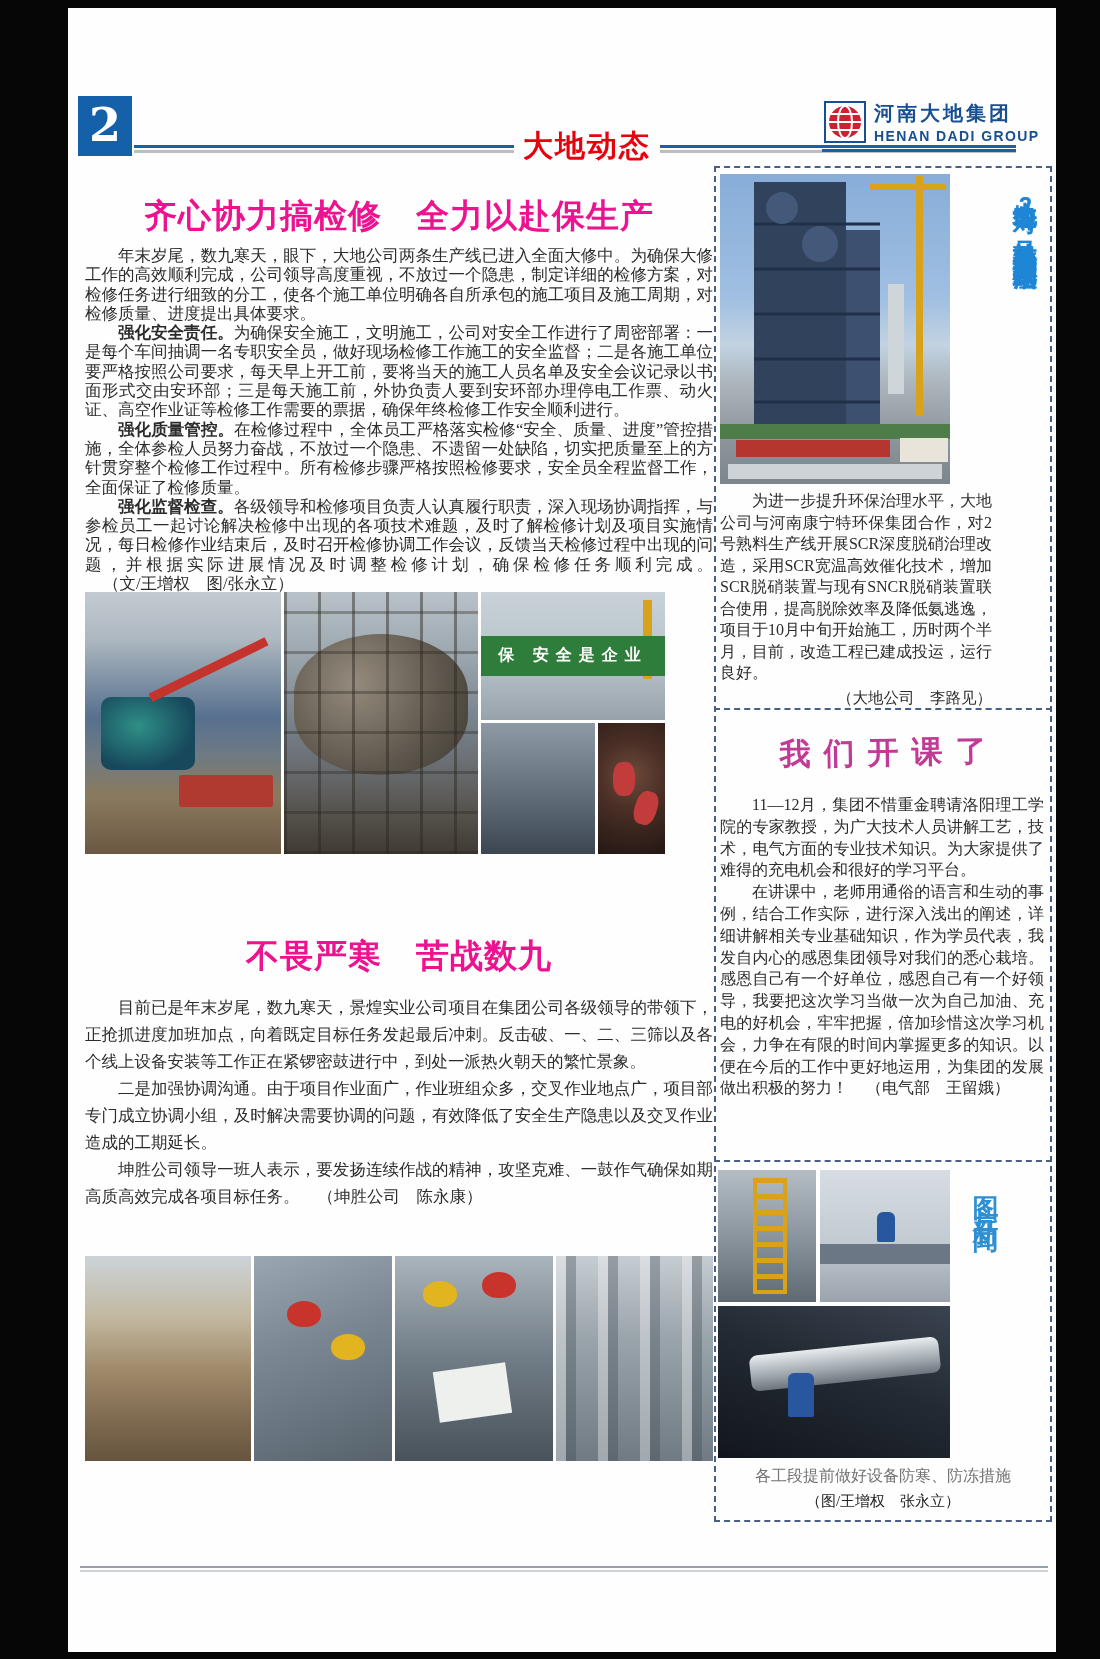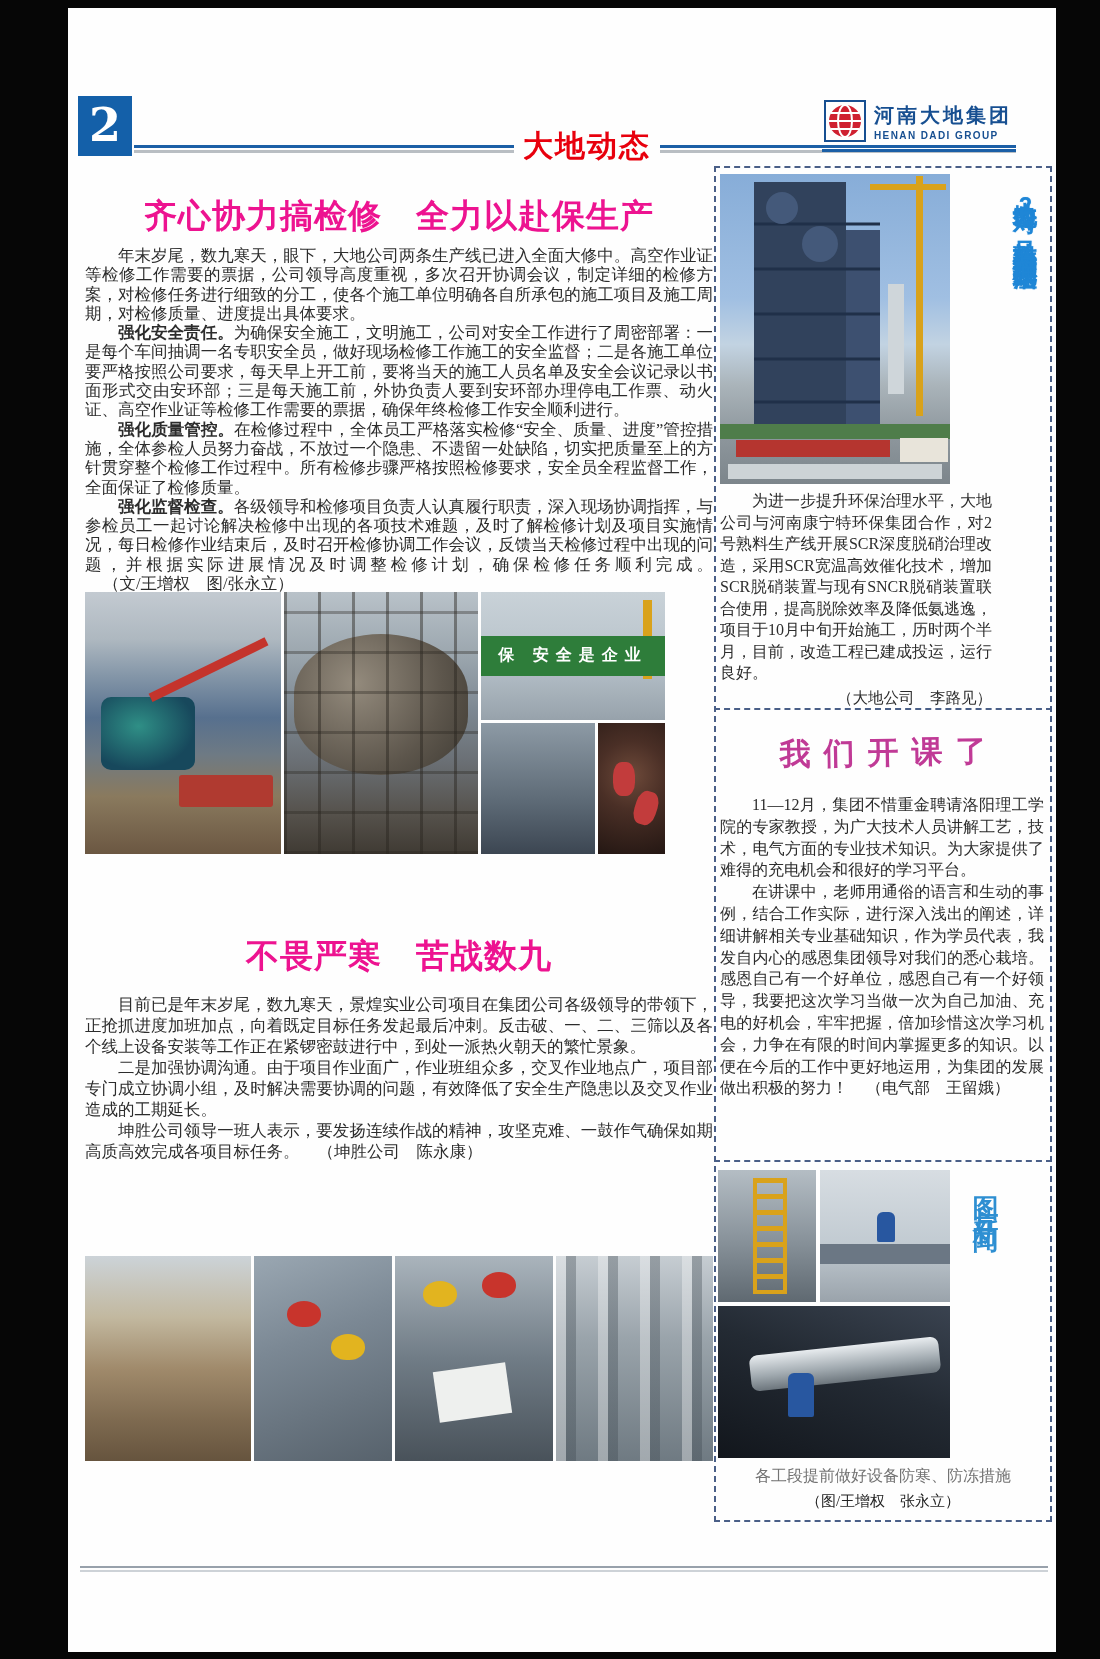--- a/index.html
+++ b/index.html
@@ -14,33 +14,33 @@
   .rule{position:absolute;height:3px;background:#1b5fa6;box-shadow:0 5px 0 #b9bec3;}
   .rule-l{left:66px;top:137px;width:380px;}
   .rule-r{left:592px;top:137px;width:356px;}
   .section-title{position:absolute;left:446px;top:118px;width:146px;text-align:center;
            font-family:"Liberation Sans","DejaVu Sans",sans-serif;font-weight:bold;
            font-size:30px;color:#e8000d;letter-spacing:2px;}
   .logo{position:absolute;left:756px;top:92px;display:flex;align-items:center;gap:8px;}
   .logo-cn{font-family:"Liberation Sans","DejaVu Sans",sans-serif;font-weight:bold;
            font-size:20px;color:#174f91;letter-spacing:3px;}
   .logo-en{font-family:"Liberation Sans","DejaVu Sans",sans-serif;font-weight:bold;
-           font-size:10px;color:#174f91;letter-spacing:1.4px;margin-top:1px;}
+           font-size:14px;color:#174f91;letter-spacing:1.4px;margin-top:1px;}
   .logo-underline{position:absolute;left:754px;top:141px;width:194px;height:3px;background:#1b5fa6;}
 
   
   .a-title{position:absolute;left:17px;width:628px;text-align:center;
            font-family:"Liberation Sans","DejaVu Sans",sans-serif;font-weight:bold;
            font-size:33px;color:#ed1390;letter-spacing:1px;margin:0;}
   .a1-title{top:186px;}
   .a2-title{top:926px;}
   .a-body{position:absolute;left:17px;width:628px;font-size:16.5px;line-height:19.3px;
           text-align:justify;color:#2c2c2c;}
   .a1-body{top:238px;}
-  .a2-body{top:986px;line-height:21px;}
+  .a2-body{top:986px;line-height:27px;}
   .a-body p{margin:0;text-indent:2em;}
   .lead{font-family:"Liberation Sans","DejaVu Sans",sans-serif;font-weight:bold;}
   .byline-in{padding-left:18px;white-space:nowrap;}
 
   
   .photo{position:relative;overflow:hidden;background:#9aa0a6;}
   .collage{position:absolute;display:flex;gap:3px;}
   .c1{left:17px;top:584px;width:628px;height:262px;}
   .ph-mill{width:196px;}
   .ph-kiln{width:194px;}
@@ -165,21 +165,21 @@
       </svg>
       <div>
         <div class="logo-cn">河南大地集团</div>
         <div class="logo-en">HENAN DADI GROUP</div>
       </div>
     </div>
     <div class="logo-underline"></div>
 
     <h1 class="a-title a1-title">齐心协力搞检修　全力以赴保生产</h1>
     <div class="a-body a1-body">
-      <p><span>年末岁尾，数九寒天，眼下，大地公司两条生产线已进入全面大修中。高空作业证等检修工作需要的票据，公司领导高度重视，多次召开协调会议，制定详细的检修方案，对检修任务进行细致的分工，使各个施工单位明确各自所承包的施工项目及施工周期，对检修质量、进度提出具体要求。</span></p>
+      <p><span>年末岁尾，数九寒天，眼下，大地公司两条生产线已进入全面大修中。为确保大修工作的高效顺利完成，公司领导高度重视，不放过一个隐患，制定详细的检修方案，对检修任务进行细致的分工，使各个施工单位明确各自所承包的施工项目及施工周期，对检修质量、进度提出具体要求。</span></p>
       <p><b class="lead">强化安全责任。</b><span>为确保安全施工，文明施工，公司对安全工作进行了周密部署：一是每个车间抽调一名专职安全员，做好现场检修工作施工的安全监督；二是各施工单位要严格按照公司要求，每天早上开工前，要将当天的施工人员名单及安全会议记录以书面形式交由安环部；三是每天施工前，外协负责人要到安环部办理停电工作票、动火证、高空作业证等检修工作需要的票据，确保年终检修工作安全顺利进行。</span></p>
       <p><b class="lead">强化质量管控。</b><span>在检修过程中，全体员工严格落实检修“安全、质量、进度”管控措施，全体参检人员努力奋战，不放过一个隐患、不遗留一处缺陷，切实把质量至上的方针贯穿整个检修工作过程中。所有检修步骤严格按照检修要求，安全员全程监督工作，全面保证了检修质量。</span></p>
       <p><b class="lead">强化监督检查。</b><span>各级领导和检修项目负责人认真履行职责，深入现场协调指挥，与参检员工一起讨论解决检修中出现的各项技术难题，及时了解检修计划及项目实施情况，每日检修作业结束后，及时召开检修协调工作会议，反馈当天检修过程中出现的问题，并根据实际进展情况及时调整检修计划，确保检修任务顺利完成。</span><span class="byline-in">（文/王增权　图/张永立）</span></p>
     </div>
 
     <div class="collage c1">
       <div class="photo ph-mill">
         <div class="mill-drum"></div>
         <div class="boom"></div>
         <div class="truck"></div>

